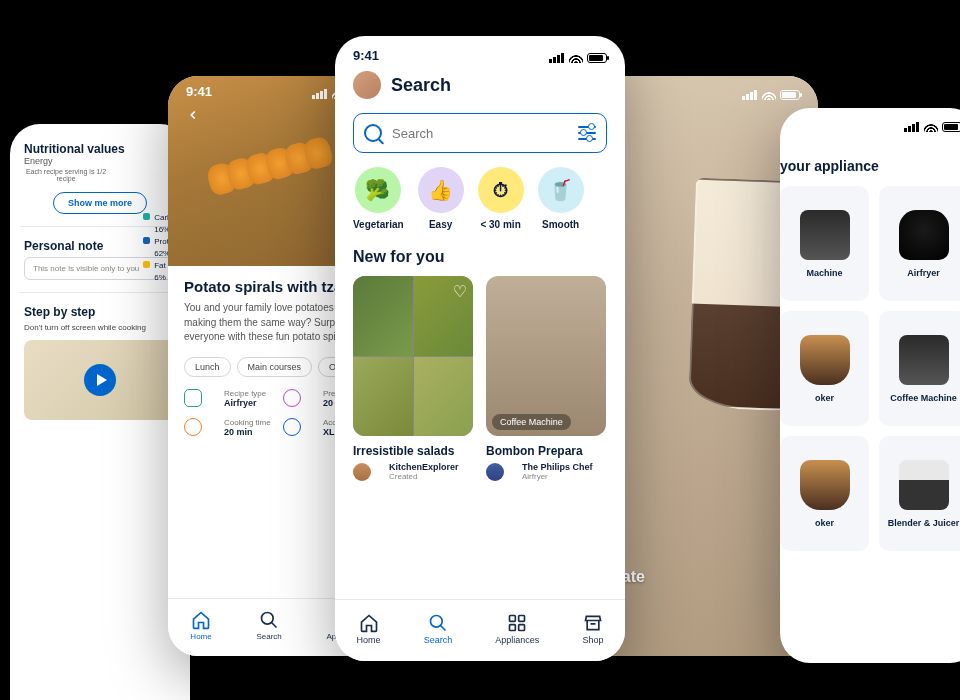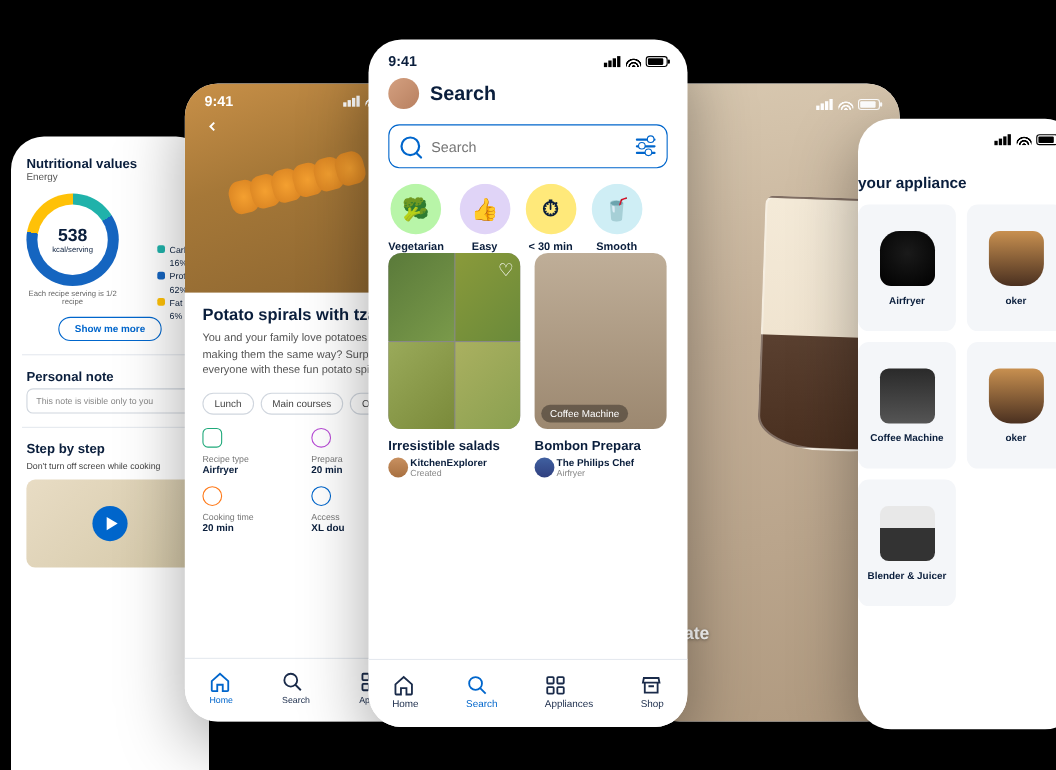--- a/index.html
+++ b/index.html
@@ -15,21 +15,21 @@
   
   .phone {
     position: absolute;
     background: #fff;
     border-radius: 30px;
     box-shadow: 0 20px 60px rgba(0,0,0,0.35);
     overflow: hidden;
   }
 
   .statusbar {
-    display: flex; justify-content: space-between; align-items:center;
+    display: flex; justify-content: space-between; align-items:flex-end;
     padding: 8px 18px 2px; font-size: 13px; font-weight:600;
   }
   .statusbar .right { display:flex; gap:4px; align-items:center; }
   .sig, .wifi, .batt { display:inline-block; }
   .sig { width:16px; height:10px;
     background:
      linear-gradient(#000,#000) 0 6px/3px 4px no-repeat,
      linear-gradient(#000,#000) 4px 4px/3px 6px no-repeat,
      linear-gradient(#000,#000) 8px 2px/3px 8px no-repeat,
      linear-gradient(#000,#000) 12px 0/3px 10px no-repeat;
@@ -74,28 +74,28 @@
   #p2 .skewer{position:absolute;left:50%;top:50%;transform:translate(-50%,-55%) rotate(-15deg);width:140px;height:40px;}
   .chip{position:absolute;width:26px;height:30px;background:radial-gradient(ellipse,#f4a030,#d68020);border-radius:40% 40% 35% 35%;}
   #p2 .topicons{position:absolute;top:28px;left:0;right:0;display:flex;justify-content:space-between;padding:0 14px;color:#fff;}
   .ico{width:22px;height:22px;display:flex;align-items:center;justify-content:center;}
   #p2 .body{padding:12px 16px;font-size:10px;}
   #p2 h2{font-size:15px;font-weight:700;margin-bottom:6px;}
   #p2 .desc{font-size:10px;color:#555;line-height:1.45;}
   .tags{display:flex;gap:6px;margin:12px 0;align-items:flex-end;}
   .tag{border:1px solid #d0d6de;border-radius:14px;padding:4px 10px;font-size:9px;color:#444;white-space:nowrap;}
   .meta{display:grid;grid-template-columns:1fr 1fr;gap:10px;margin-top:6px;}
-  .mi{display:flex;gap:6px;align-items:flex-start;font-size:9px;flex-direction:column;}
+  .mi{display:flex;gap:22px;align-items:flex-start;font-size:9px;}
   .mi .mic{width:18px;height:18px;border:1.5px solid;border-radius:5px;flex-shrink:0;}
   .mi .lbl{color:#777;font-size:8px;}
   .mi .val{font-weight:700;color:#0a1e3c;}
 
   
   .tabbar{position:absolute;bottom:0;left:0;right:0;height:58px;border-top:1px solid #e5e9ef;background:#fff;display:flex;justify-content:space-around;align-items:center;padding-bottom:4px;}
-  .tab{display:flex;flex-direction:column;align-items:flex-start;gap:2px;font-size:8px;color:#1a2b4a;}
+  .tab{display:flex;flex-direction:column;align-items:center;gap:2px;font-size:8px;color:#1a2b4a;}
   .tab.on{color:#0066cc;}
   .tab .ti{width:20px;height:20px;}
 
   
   #p3{left:335px;top:36px;width:290px;height:625px;z-index:10;}
   #p3 .statusbar{padding-top:12px;}
   #p3 .hd{display:flex;align-items:center;gap:10px;padding:6px 18px 10px;}
   .avatar{width:28px;height:28px;border-radius:50%;background:linear-gradient(135deg,#d4a080,#b88060);}
   #p3 h1{font-size:18px;font-weight:700;}
   .searchbox{margin:4px 18px 14px;border:1.5px solid #0066cc;border-radius:10px;height:40px;display:flex;align-items:center;padding:0 10px;gap:10px;}
@@ -118,21 +118,21 @@
   .card{flex:1;}
   .cimg{width:120px;height:160px;border-radius:12px;background:#888;position:relative;overflow:hidden;display:grid;grid-template:1fr 1fr/1fr 1fr;gap:1px;}
   .cimg.coffee{display:block;background:linear-gradient(#bfae98,#9c8870);}
   .cimg .q{background:linear-gradient(135deg,#5a7a3a,#7a9a4a);}
   .cimg .q:nth-child(2){background:linear-gradient(135deg,#8a9a3a,#6a8a3a);}
   .cimg .q:nth-child(3){background:linear-gradient(135deg,#9aaa5a,#7a8a3a);}
   .cimg .q:nth-child(4){background:linear-gradient(135deg,#aab060,#8aa050);}
   .fav{position:absolute;top:6px;right:6px;color:#fff;}
   .badge{position:absolute;bottom:6px;left:6px;background:rgba(0,0,0,0.35);color:#fff;font-size:9px;padding:3px 8px;border-radius:10px;}
   .ctitle{font-size:12px;font-weight:700;margin-top:8px;}
-  .auth{display:flex;gap:2px;align-items:flex-start;margin-top:4px;font-size:9px;}
+  .auth{display:flex;gap:18px;align-items:center;margin-top:4px;font-size:9px;}
   .auth .av{width:18px;height:18px;border-radius:50%;background:linear-gradient(#c89060,#a87040);}
   .auth .nm{font-weight:600;}
   .auth .st{color:#888;font-size:8px;}
 
   #p3 .tabbar{height:62px;}
   #p3 .tab{font-size:9px;}
 
   
   #p4{left:588px;top:76px;width:230px;height:580px;}
   #p4 .bg{position:absolute;inset:0;background:linear-gradient(170deg,#d8c8b0 0%,#c4b098 40%,#b09a80 100%);}
@@ -165,26 +165,20 @@
   
   svg{display:block;}
 </style>
 </head>
 <body>
 
 <div class="phone" id="p1">
   <h3>Nutritional values</h3>
   <div class="sub">Energy</div>
   <div class="nutwrap">
-    <div class="donut">
-      <div class="v">
-        <b>538</b>
-        <span style="font-size:7px">kcal/serving</span>
-      </div>
-    </div>
     <div class="legend">
       <div>
           <span class="sq" style="background:#20b2aa"></span>
           <span><span>Carbo</span><br><span>16%</span></span>
         </div>
       <div>
           <span class="sq" style="background:#1565c0"></span>
           <span><span>Protei</span><br><span>62%</span></span>
         </div>
       <div>
@@ -323,20 +317,24 @@
     <span class="time"></span>
     <span class="right">
         <span class="sig"></span>
         <span class="wifi"></span>
         <span class="batt"></span>
       </span>
   </div>
   <h2 style="padding-left:0">your appliance</h2>
   <div class="grid">
     <div class="apc">
+        <div class="apimg cm"></div>
+        <span>Machine</span>
+      </div>
+    <div class="apc">
         <div class="apimg air"></div>
         <span>Airfryer</span>
       </div>
     <div class="apc">
         <div class="apimg cook"></div>
         <span>oker</span>
       </div>
     <div class="apc">
         <div class="apimg cm"></div>
         <span>Coffee Machine</span>
@@ -385,20 +383,21 @@
       </div>
     <div class="filt">
         <div class="fcirc" style="background:#ffe97a">⏱</div>
         <span>&lt; 30 min</span>
       </div>
     <div class="filt">
         <div class="fcirc" style="background:#cfeef5">🥤</div>
         <span>Smooth</span>
       </div>
   </div>
+  <h2>New for you</h2>
   <div class="cards">
     <div class="card">
       <div class="cimg">
         <div class="q"></div>
           <div class="q"></div>
           <div class="q"></div>
           <div class="q"></div>
         <span class="fav">♡</span>
       </div>
       <div class="ctitle">Irresistible salads</div>

